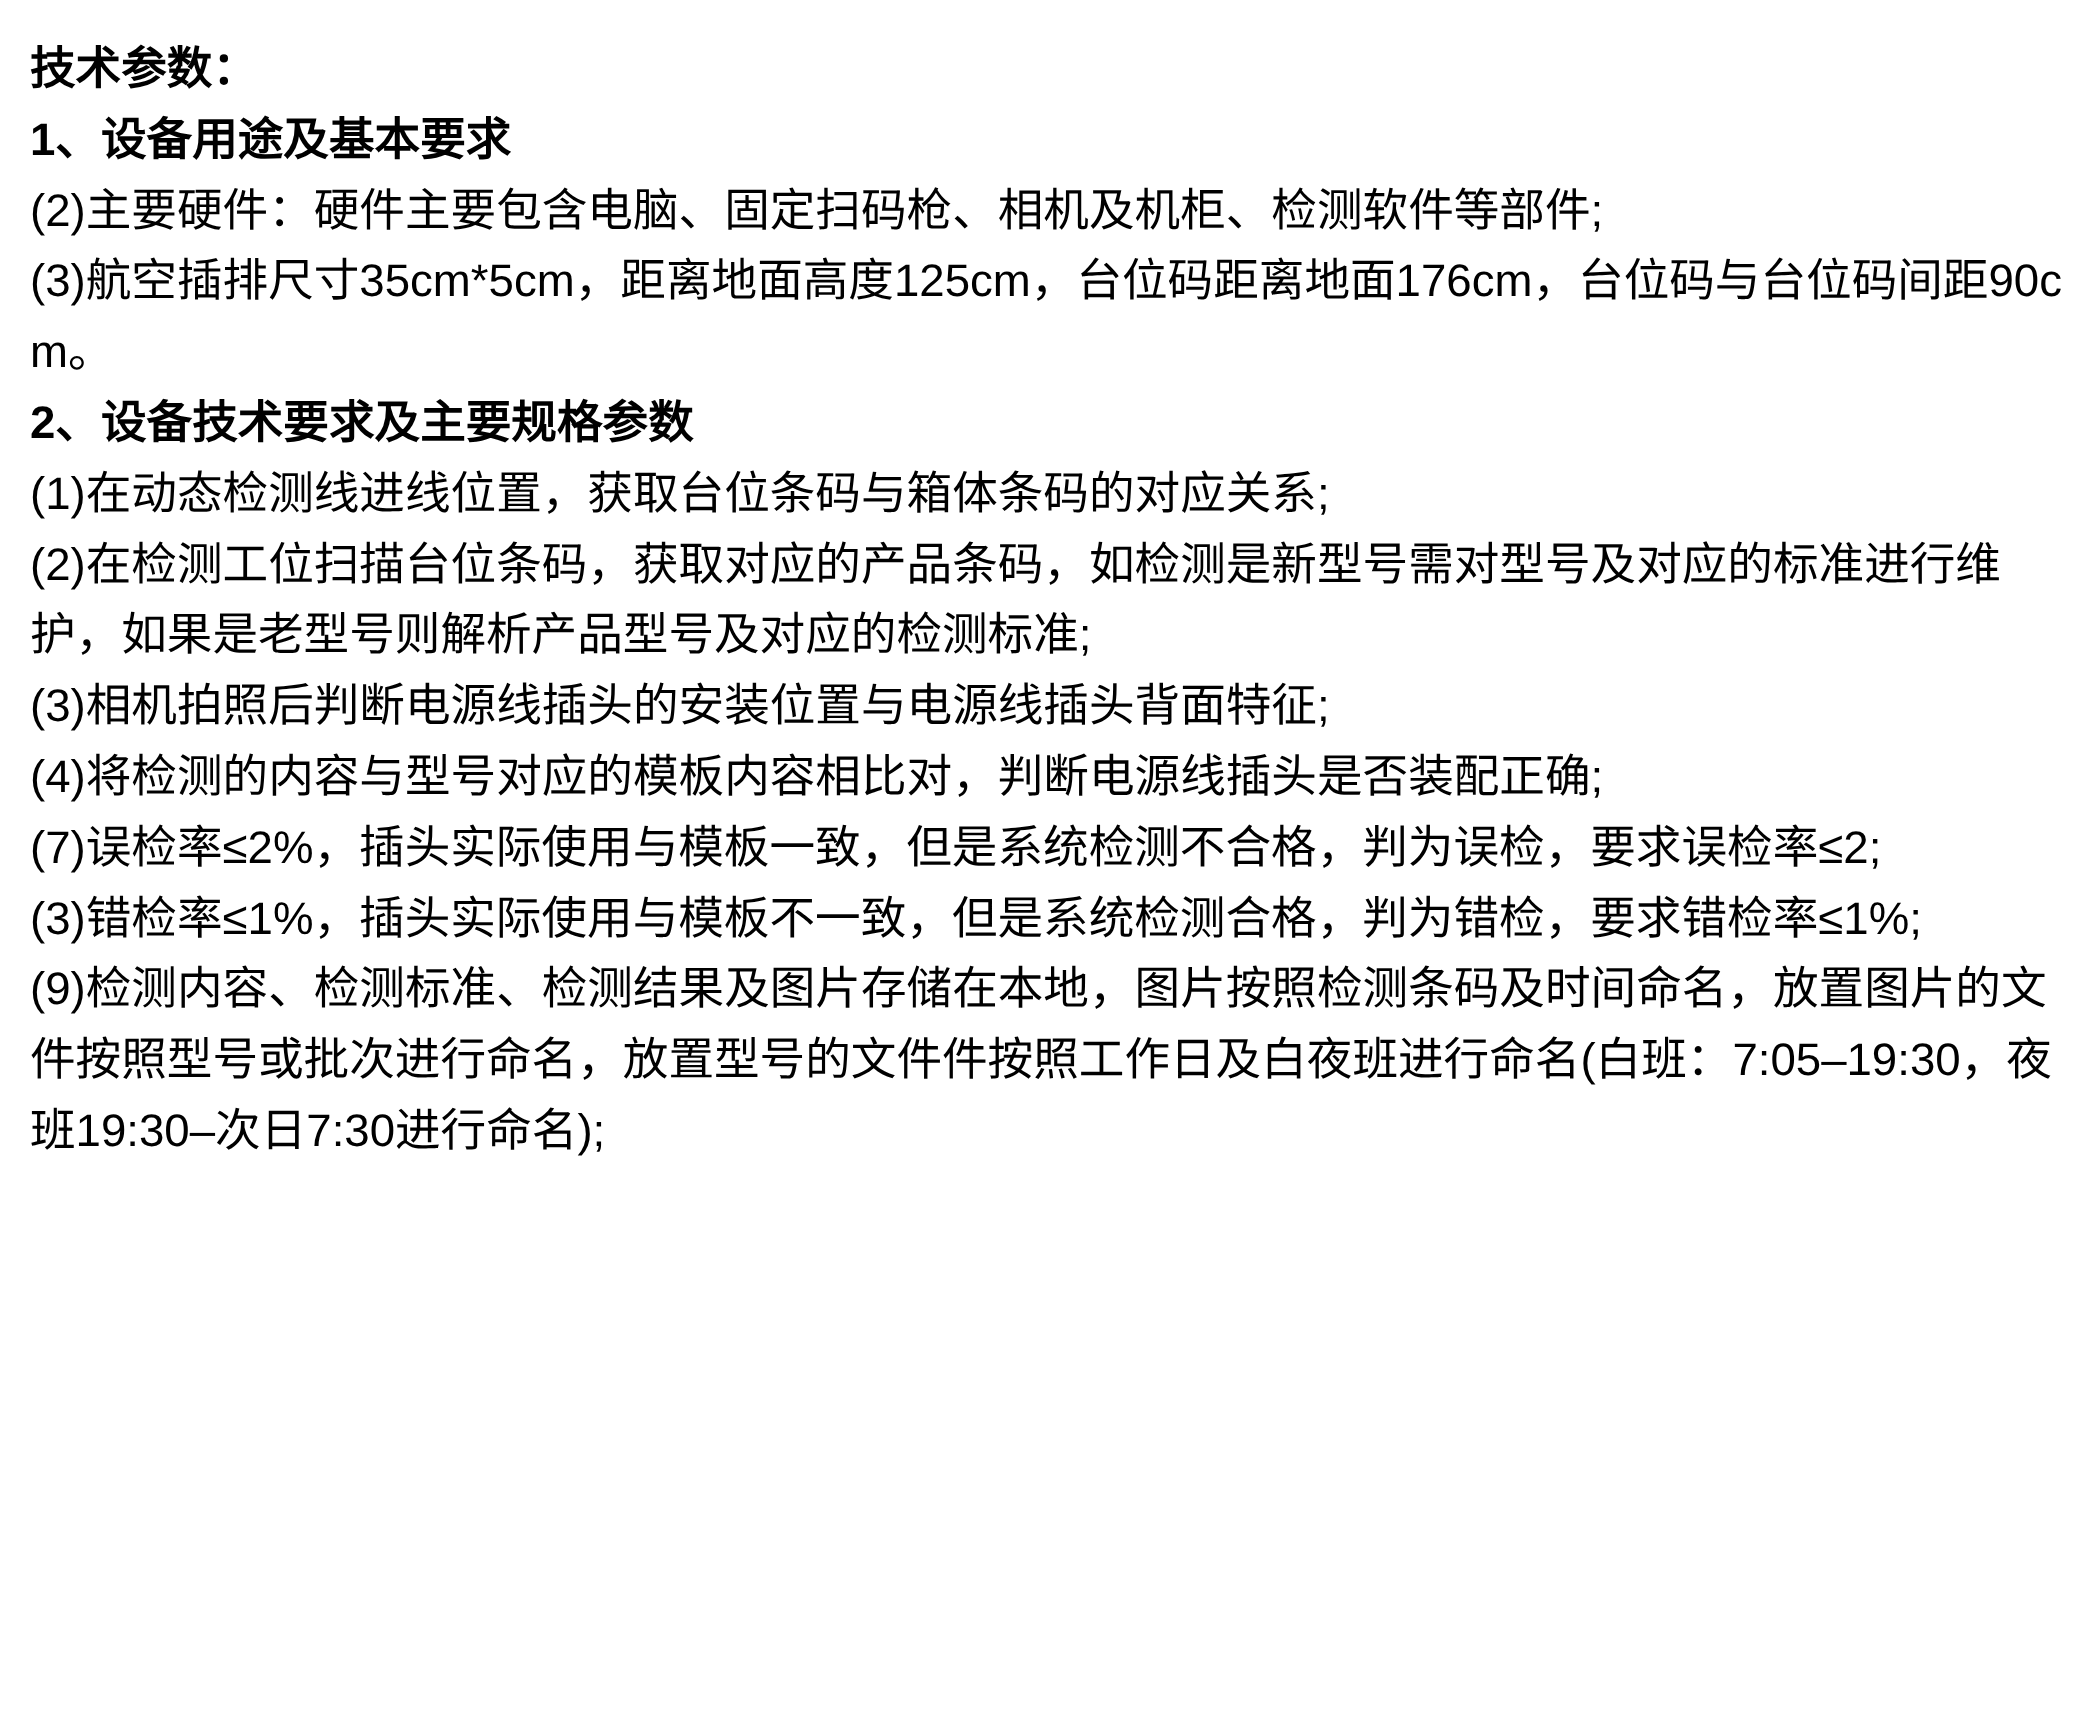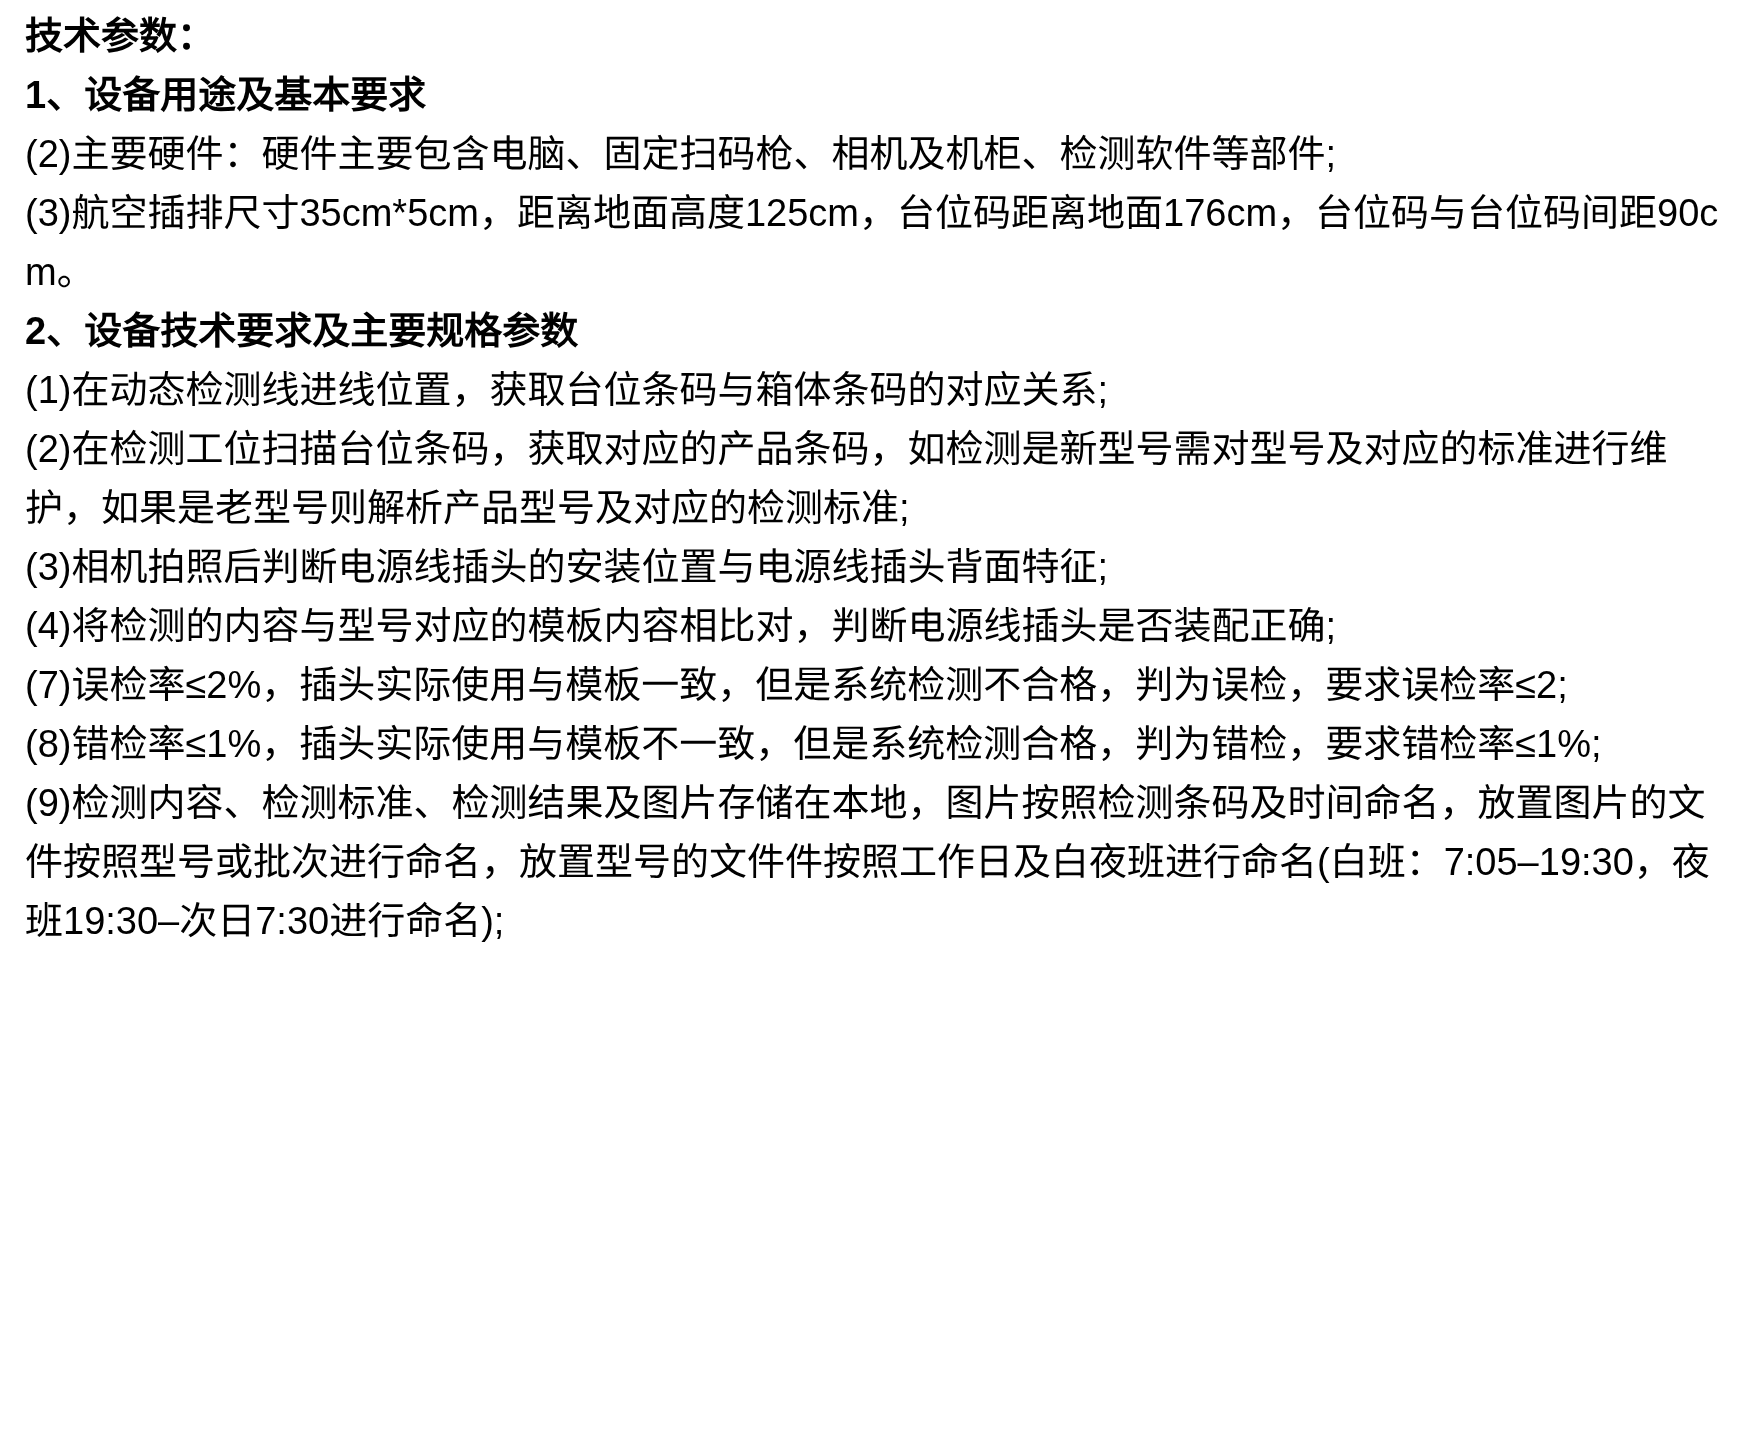--- a/index.html
+++ b/index.html
@@ -9,21 +9,21 @@
   }
   body {
     width: 1748px;
     height: 1440px;
     overflow: hidden;
     font-family: "Liberation Sans", "DejaVu Sans", sans-serif;
     color: #000000;
   }
   .doc {
     box-sizing: border-box;
-    padding: 7px 20px 0 25px;
+    padding: 29px 20px 0 25px;
     max-width: 1740px;
   }
   .doc p {
     margin: 0;
     padding: 0;
     max-width: 1700px;
     font-size: 38px;
     line-height: 59px;
     letter-spacing: 0;
     text-align: left;
@@ -55,18 +55,18 @@
   <p>(2)在检测工位扫描台位条码，获取对应的产品条码，如检测是新型号需对型号及对应的标准进行维护，如果是老型号则解析产品型号及对应的检测标准;</p>
 
   <p>(3)相机拍照后判断电源线插头的安装位置与电源线插头背面特征;</p>
 
   <p>(4)将检测的内容与型号对应的模板内容相比对，判断电源线插头是否装配正确;</p>
 
 
 
   <p>(7)误检率≤2%，插头实际使用与模板一致，但是系统检测不合格，判为误检，要求误检率≤2;</p>
 
-  <p>(8)错检率≤1%，插头实际使用与模板不一致，但是系统检测合格，判为错检，要求错检率≤1%;</p>
+  <p>(3)错检率≤1%，插头实际使用与模板不一致，但是系统检测合格，判为错检，要求错检率≤1%;</p>
 
   <p>(9)检测内容、检测标准、检测结果及图片存储在本地，图片按照检测条码及时间命名，放置图片的文件按照型号或批次进行命名，放置型号的文件件按照工作日及白夜班进行命名(白班：7:05–19:30，夜班19:30–次日7:30进行命名);</p>
 
 
 </div>
 
 </body></html>

